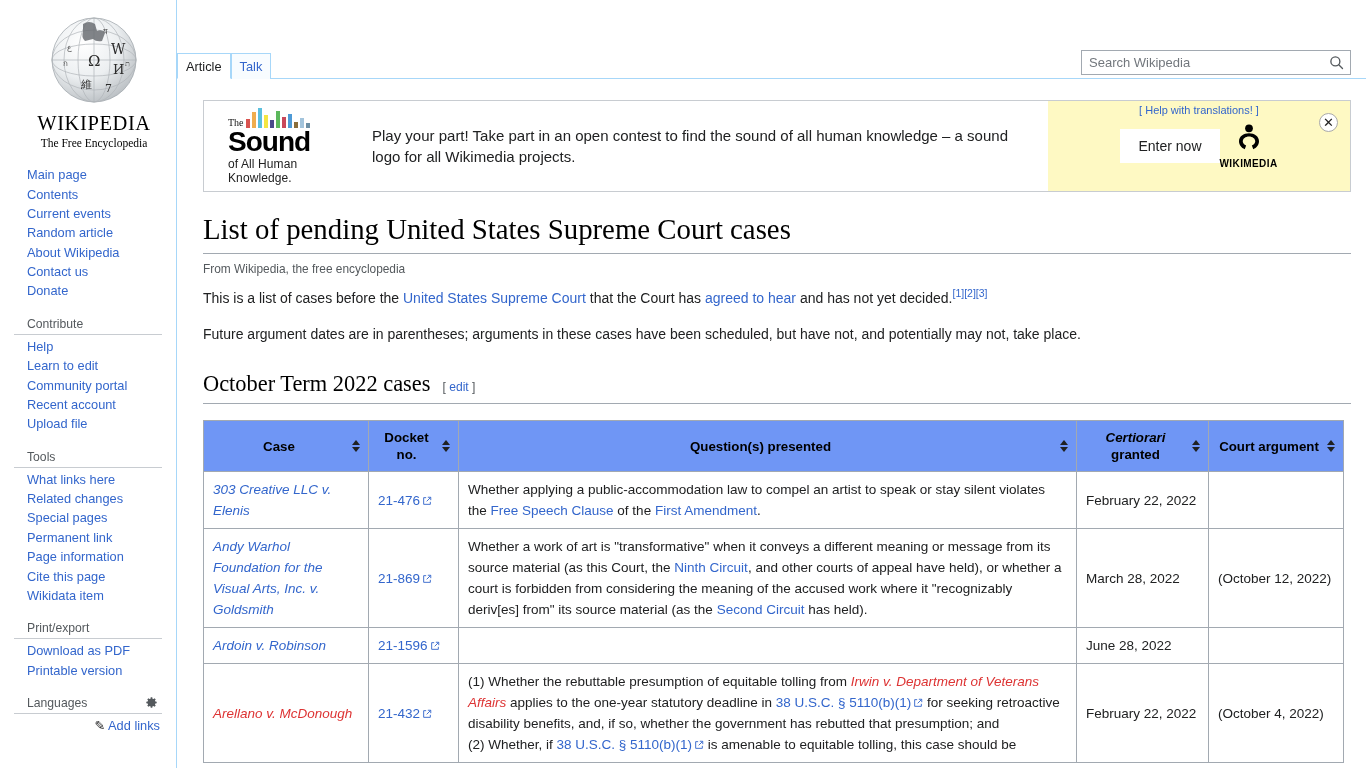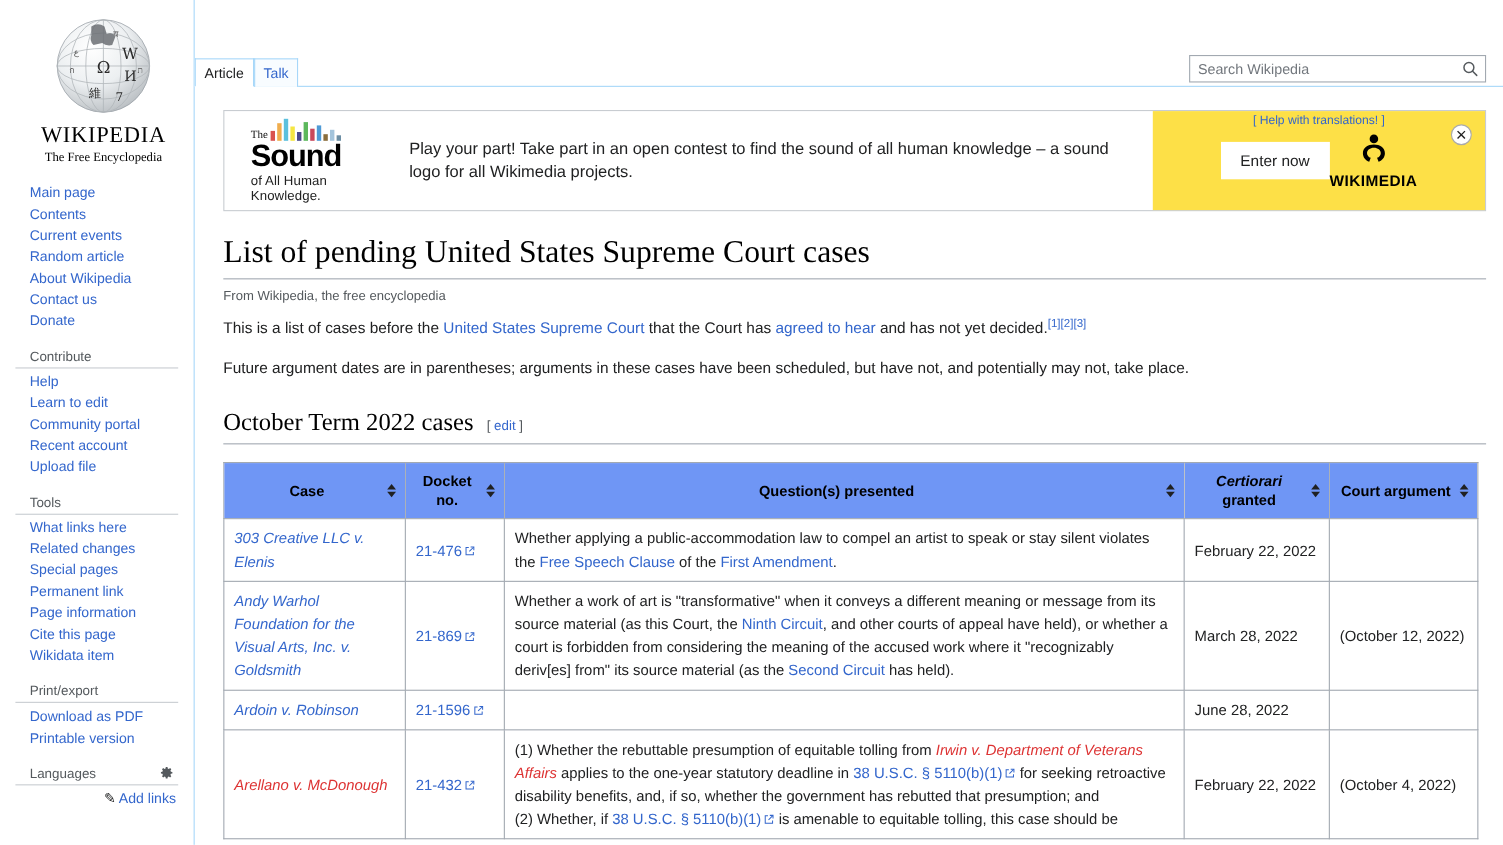--- a/index.html
+++ b/index.html
@@ -92,31 +92,31 @@
   }
   #banner-left { flex: 1; display:flex; align-items:center; padding: 0 14px 0 24px; gap: 26px; }
   #sound-logo { width: 118px; flex: none; }
   .sound-the { font-family: "Liberation Serif", serif; font-size: 10px; color:#111; line-height:10px; }
   .eq-bars { display:flex; align-items:flex-end; gap:2px; height:20px; margin-left:2px; }
   .eq-bars i { display:block; width:4px; }
   .sound-word { font-family:"Liberation Sans", sans-serif; font-weight:bold; font-size:28px; line-height:28px; letter-spacing:-1px; color:#000; }
   .sound-sub { font-family:"Liberation Sans", sans-serif; font-size:12px; color:#222; letter-spacing:.1px; margin-top:1px;}
   #banner-text { font-size: 15px; line-height: 21px; color: #202122; max-width: 660px; }
   #banner-right {
-    width: 302px; background: #fde047; position: relative;
+    width: 302px; background: #fef9c3; position: relative;
     display: flex; align-items: center; justify-content: center; 
   }
   #helptrans { position: absolute; top: 3px; left: 0; width: 100%; text-align: center; font-size: 11px; color: #54595d; }
   #helptrans a { color: #3366cc; }
   #enter-now {
     background: #fff; border: none; font-size: 14px; color: #202122;
     padding: 9px 18px; cursor: pointer; font-family: "Liberation Sans", sans-serif;
   }
   #wm-logo { text-align:center; }
-  #wm-name { font-size: 14px; font-weight: bold; letter-spacing: .4px; margin-top: 2px; color:#000; }
+  #wm-name { font-size: 10px; font-weight: bold; letter-spacing: .4px; margin-top: 2px; color:#000; }
   #banner-close {
     position: absolute; top: 12px; right: 12px; width: 19px; height: 19px;
     border-radius: 50%; background: #fff; border: 1px solid #aaa;
     display:flex; align-items:center; justify-content:center; font-size: 13px;
     color:#222; cursor: pointer; line-height: 1;
   }
 
   
   #article { position: absolute; top: 212px; left: 26px; width: 1148px; }
   #page-title {

